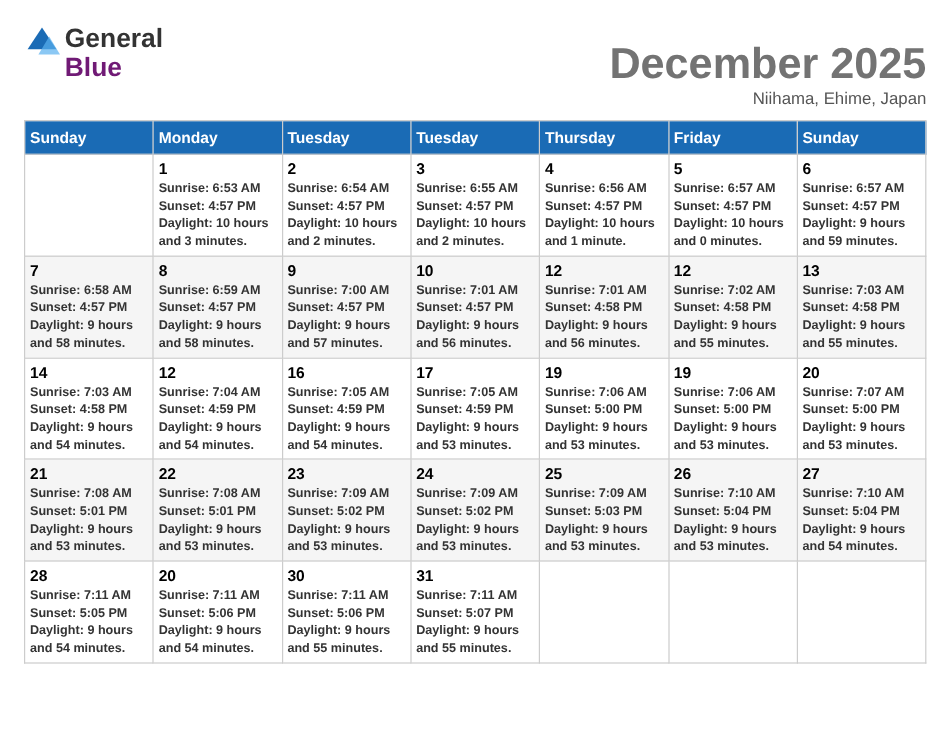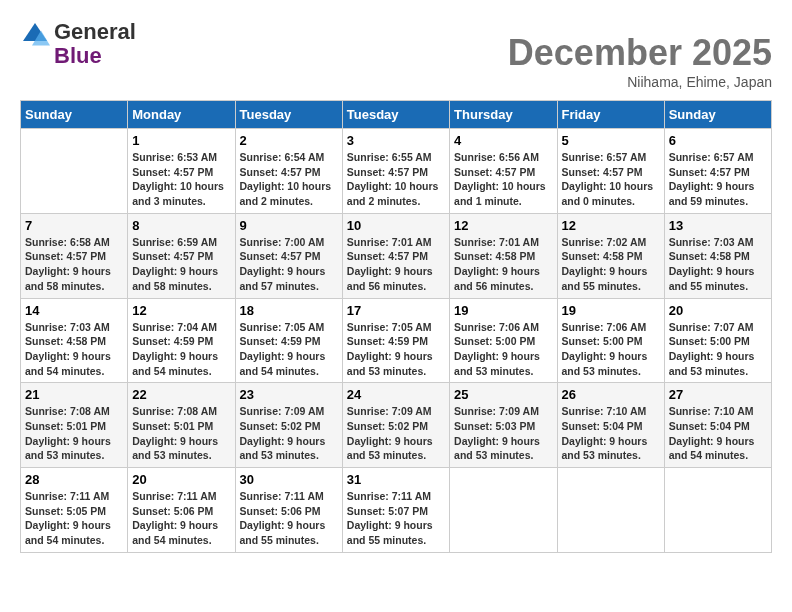--- a/index.html
+++ b/index.html
@@ -177,21 +177,21 @@
       <tr>
         <td>
           <div class="day-num">14</div>
           <div class="day-info">Sunrise: 7:03 AM<br>Sunset: 4:58 PM<br>Daylight: 9 hours and 54 minutes.</div>
         </td>
         <td>
           <div class="day-num">12</div>
           <div class="day-info">Sunrise: 7:04 AM<br>Sunset: 4:59 PM<br>Daylight: 9 hours and 54 minutes.</div>
         </td>
         <td>
-          <div class="day-num">18</div>
+          <div class="day-num">16</div>
           <div class="day-info">Sunrise: 7:05 AM<br>Sunset: 4:59 PM<br>Daylight: 9 hours and 54 minutes.</div>
         </td>
         <td>
           <div class="day-num">17</div>
           <div class="day-info">Sunrise: 7:05 AM<br>Sunset: 4:59 PM<br>Daylight: 9 hours and 53 minutes.</div>
         </td>
         <td>
           <div class="day-num">19</div>
           <div class="day-info">Sunrise: 7:06 AM<br>Sunset: 5:00 PM<br>Daylight: 9 hours and 53 minutes.</div>
         </td>

